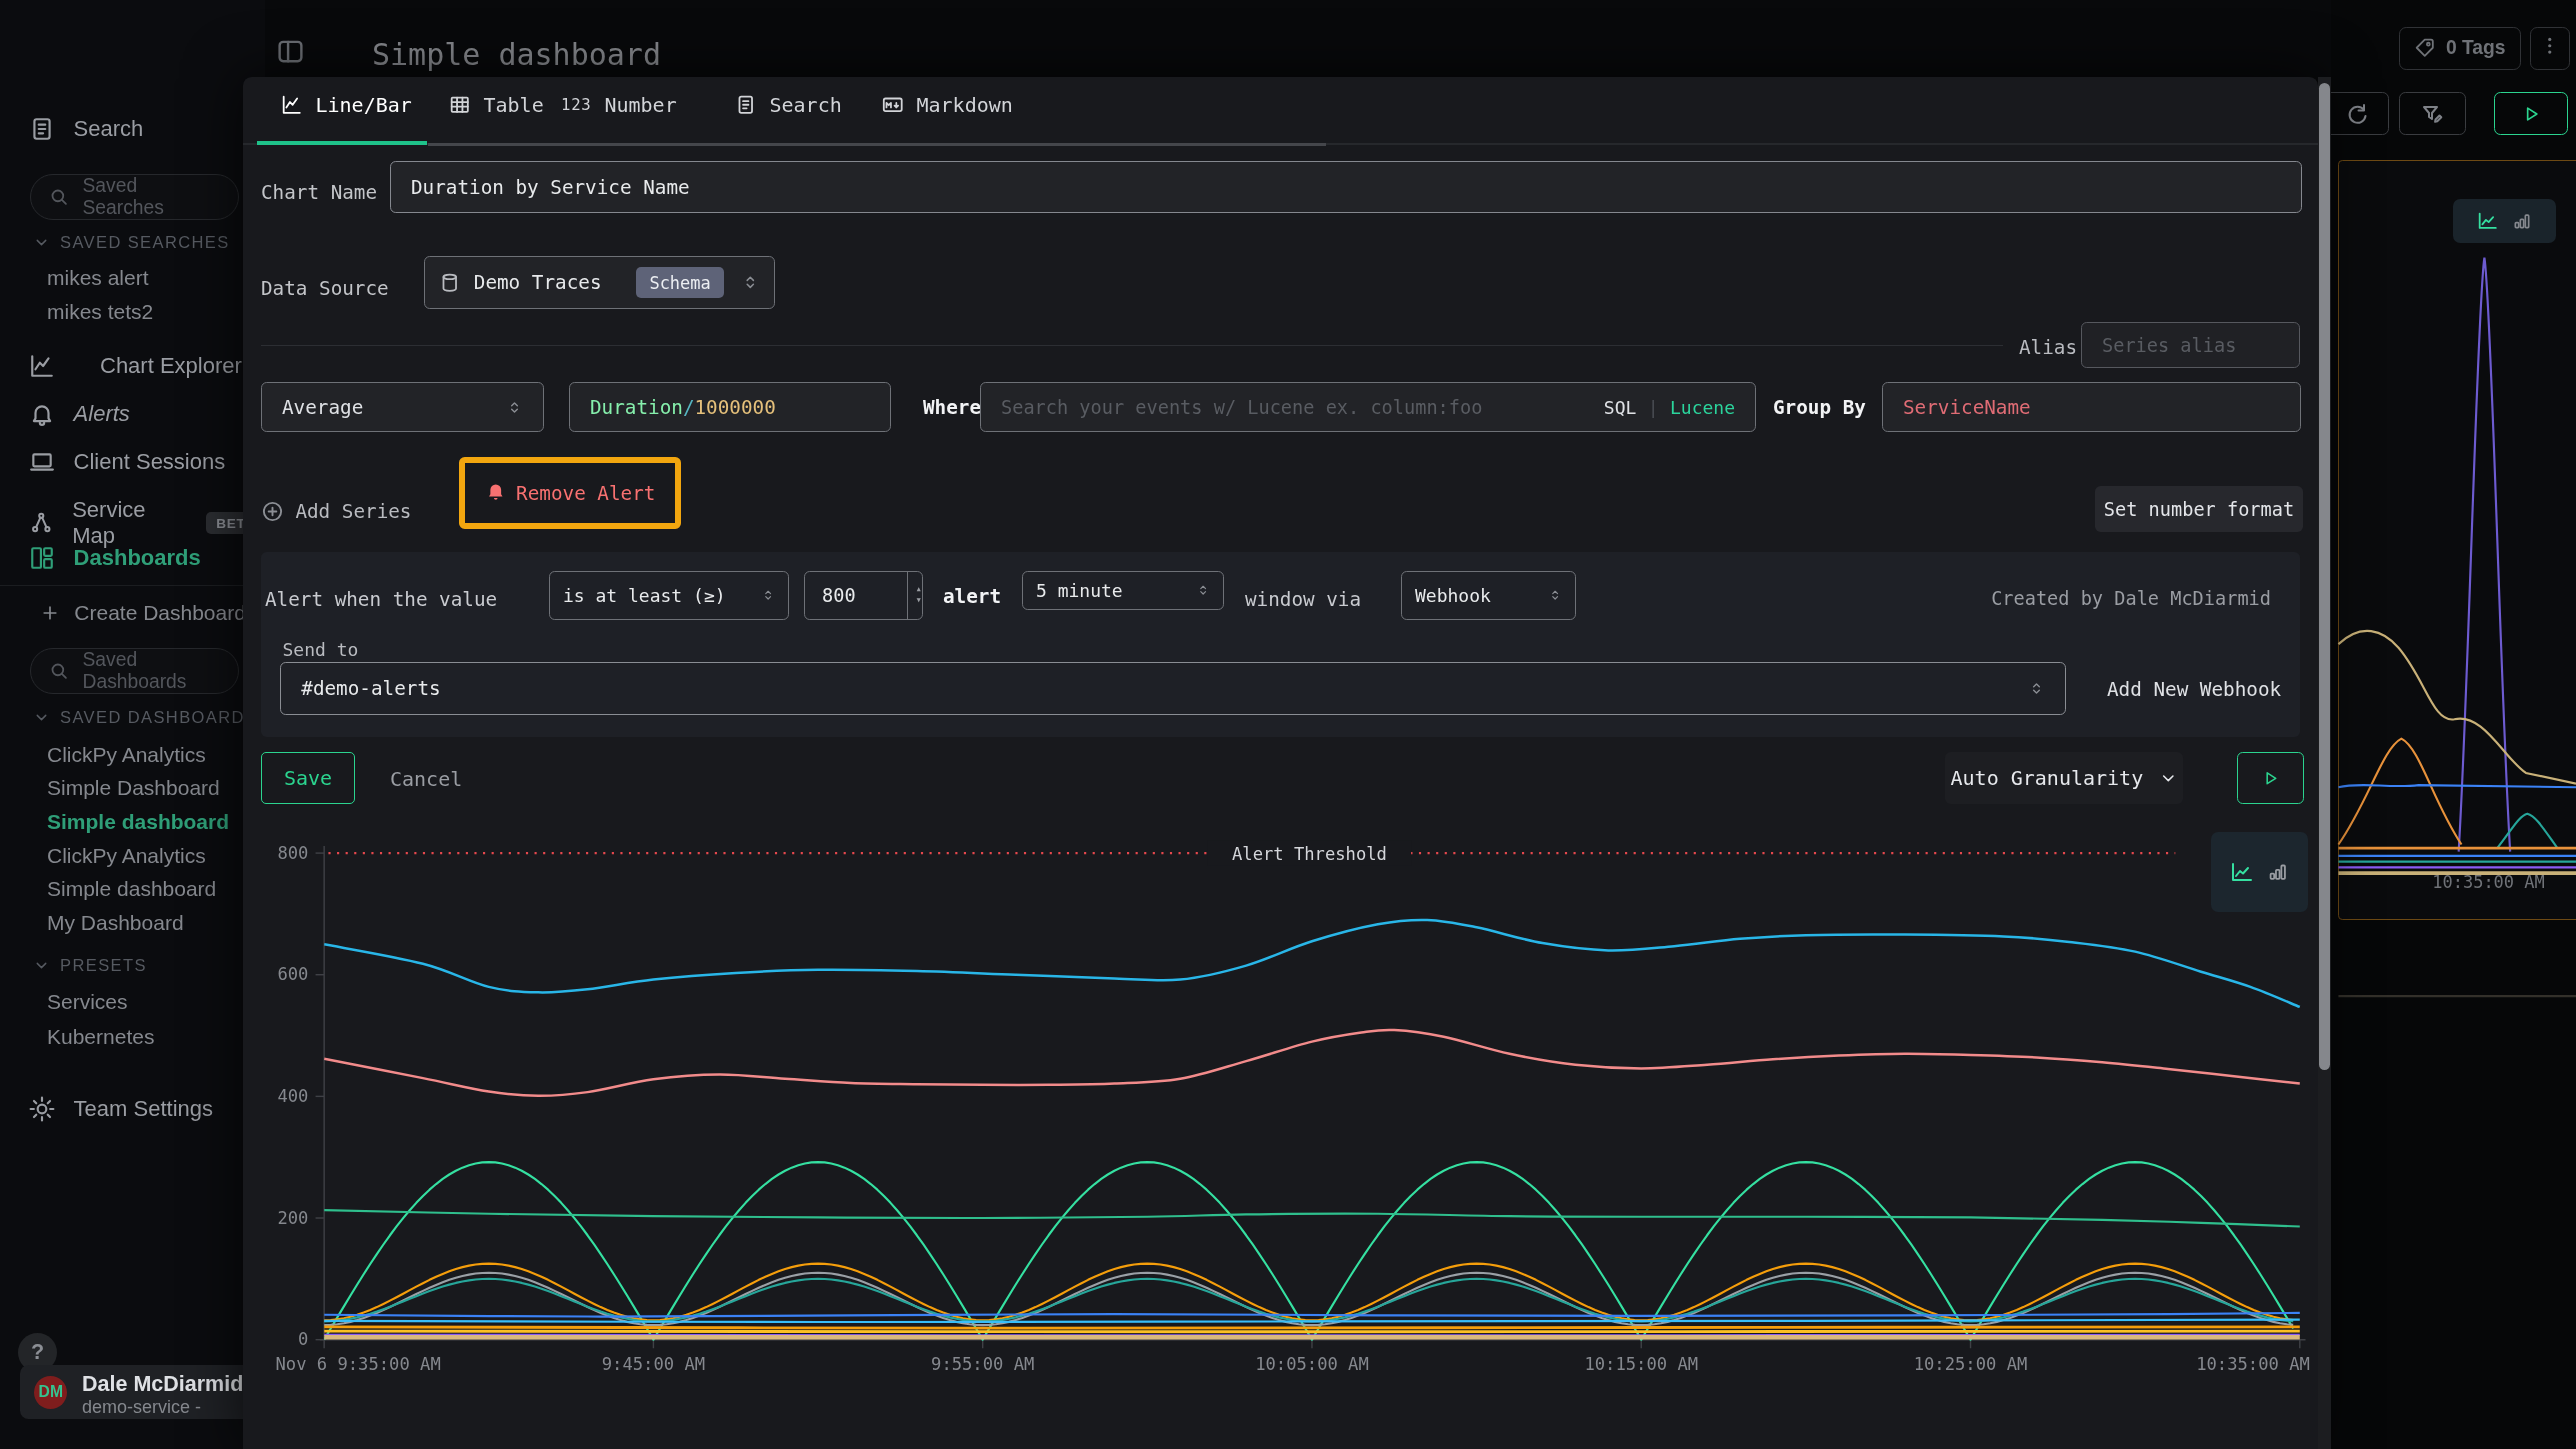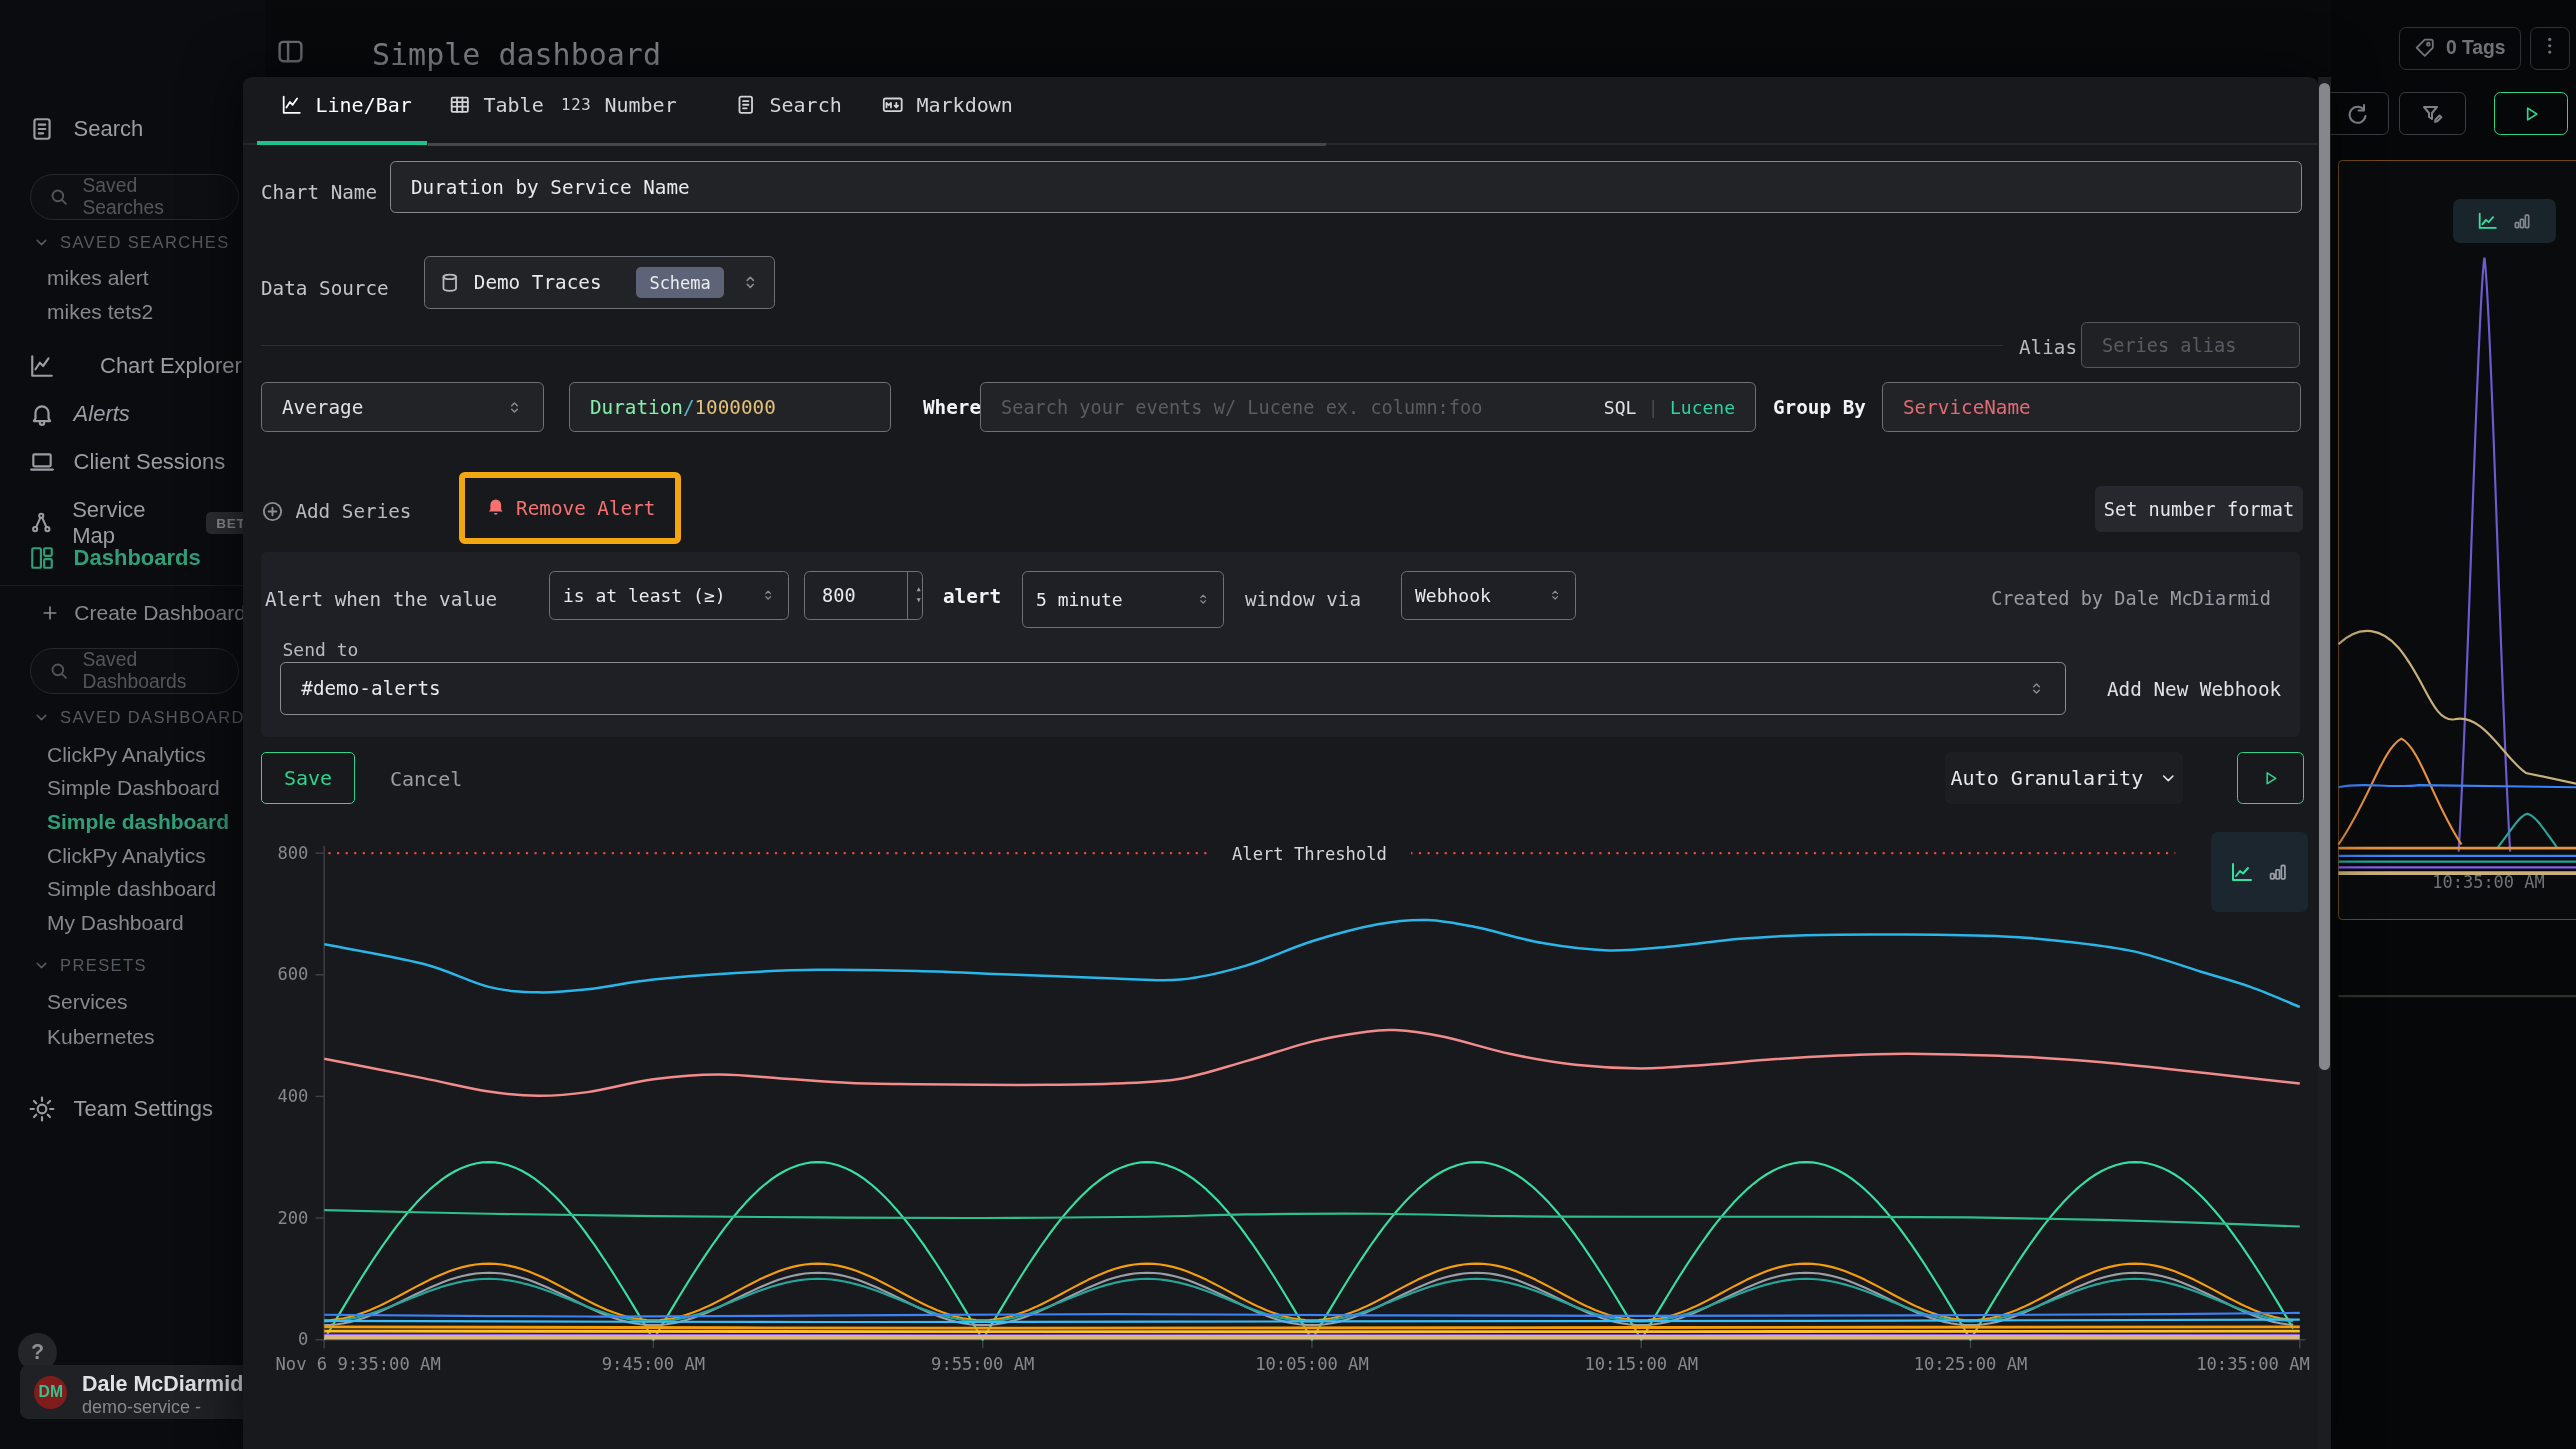--- a/index.html
+++ b/index.html
@@ -382,21 +382,21 @@
 
     <div class="abs btnish" style="left:18px;top:414px;height:40px;color:#b9bbc0;font-size:19.3px">
       <span style="color:#8b8e94">
           <svg class="ic" width="23" height="23" viewBox="0 0 24 24" stroke-width="1.6">
             <circle cx="12" cy="12" r="9"></circle>
             <path d="M12 8v8M8 12h8"></path>
           </svg>
         </span>
       <span>Add Series</span>
     </div>
-    <div class="abs" style="left:216px;top:395px;width:222px;height:72px;border:6.4px solid var(--hl);border-radius:5.7px;display:flex;align-items:center;justify-content:center">
+    <div class="abs" style="left:216px;top:380px;width:222px;height:72px;border:6.4px solid var(--hl);border-radius:5.7px;display:flex;align-items:center;justify-content:center">
       <div class="btnish" style="color:var(--pink);font-size:19.3px;gap:10px">
         <span><svg width="21.5" height="21.5" viewBox="0 0 24 24" fill="currentColor">
               <path d="M6 16v-5a6 6 0 0 1 12 0v5l1.5 2.5H4.5L6 16zM10 20a2 2 0 0 0 4 0h-4z"></path>
             </svg></span>
         <span>Remove Alert</span>
       </div>
     </div>
     <div class="abs" style="left:1852px;top:409px;width:208px;height:46px;background:#27282d;border-radius:5.7px;display:flex;align-items:center;justify-content:center;font-size:18.6px;color:#e3e5e9">
       <span>Set number format</span>
     </div>
@@ -412,21 +412,21 @@
           </span>
       </div>
       <div class="abs inp" style="left:543px;top:18.6px;width:119px;height:49px;background:transparent;padding:0 0 0 17px;font-size:18.6px">
         <span>800</span>
         <span class="stepper">
             <span>▴</span>
             <span>▾</span>
           </span>
       </div>
       <div class="abs blbl" style="left:682px;top:33px">alert</div>
-      <div class="abs inp" style="left:761px;top:18.6px;width:202px;height:57px;background:transparent;padding:13px 13px;font-size:18px">
+      <div class="abs inp" style="left:761px;top:18.6px;width:202px;height:39px;background:transparent;padding:13px 13px;font-size:18px">
         <span>5 minute</span>
         <span class="sel-chev">
             <svg class="ic" width="14.3" height="14.3" viewBox="0 0 24 24" stroke-width="2">
               <path d="M8 9.5l4-4 4 4M8 14.5l4 4 4-4"></path>
             </svg>
           </span>
       </div>
       <div class="abs lbl" style="left:984px;top:36px;color:#c9cbd0">window via</div>
       <div class="abs inp" style="left:1140px;top:18.6px;width:175px;height:49px;background:transparent;padding:0 13px;font-size:18px">
         <span>Webhook</span>

